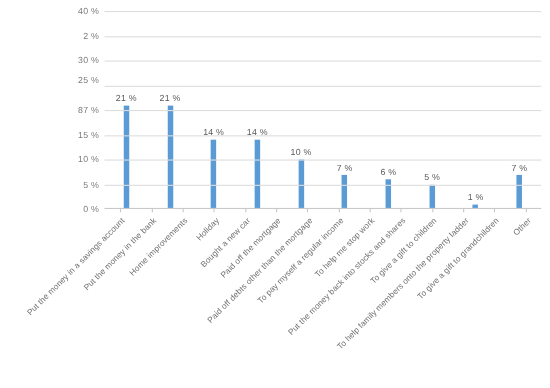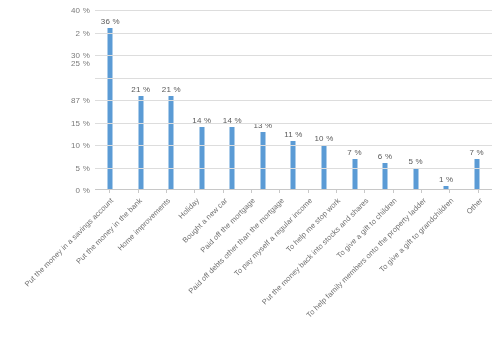--- a/index.html
+++ b/index.html
@@ -128,55 +128,43 @@
 <body>
 
 <div id="chart-root">
 
   <div class="y-axis">
       <div class="y-tick" style="top: 180px;">0 %</div>
       <div class="y-tick" style="top: 157.5px;">5 %</div>
       <div class="y-tick" style="top: 135px;">10 %</div>
       <div class="y-tick" style="top: 112.5px; text-align: center;">15 %</div>
       <div class="y-tick" style="top: 90px;">87 %</div>
-      <div class="y-tick" style="top: 53px; text-align: right;">25 %</div>
+      <div class="y-tick" style="top: 63px; text-align: right;">25 %</div>
       <div class="y-tick" style="top: 45px;">30 %</div>
       <div class="y-tick" style="top: 22.5px;">2 %</div>
       <div class="y-tick" style="top: 0px;">40 %</div>
     </div>
 
   <div class="plot">
     <div class="bars">
         <div class="bar-slot">
-          <div class="bar" style="height: 162px; background: rgb(91, 155, 213);"></div>
-          <div class="bar-label" style="bottom: 164px;">36 %</div>
-        </div>
-        <div class="bar-slot">
           <div class="bar" style="height: 94.5px; background: rgb(91, 155, 213);"></div>
           <div class="bar-label" style="bottom: 96.5px;">21 %</div>
         </div>
         <div class="bar-slot">
           <div class="bar" style="height: 94.5px; background: rgb(91, 155, 213);"></div>
           <div class="bar-label" style="bottom: 96.5px;">21 %</div>
         </div>
         <div class="bar-slot">
           <div class="bar" style="height: 63px; background: rgb(91, 155, 213);"></div>
           <div class="bar-label" style="bottom: 65px;">14 %</div>
         </div>
         <div class="bar-slot">
           <div class="bar" style="height: 63px; background: rgb(91, 155, 213);"></div>
           <div class="bar-label" style="bottom: 65px;">14 %</div>
-        </div>
-        <div class="bar-slot">
-          <div class="bar" style="height: 58.5px; background: rgb(91, 155, 213);"></div>
-          <div class="bar-label" style="bottom: 60.5px;">13 %</div>
-        </div>
-        <div class="bar-slot">
-          <div class="bar" style="height: 49.5px; background: rgb(91, 155, 213);"></div>
-          <div class="bar-label" style="bottom: 51.5px;">11 %</div>
         </div>
         <div class="bar-slot">
           <div class="bar" style="height: 45px; background: rgb(91, 155, 213);"></div>
           <div class="bar-label" style="bottom: 47px;">10 %</div>
         </div>
         <div class="bar-slot">
           <div class="bar" style="height: 31.5px; background: rgb(91, 155, 213);"></div>
           <div class="bar-label" style="bottom: 33.5px;">7 %</div>
         </div>
         <div class="bar-slot">

